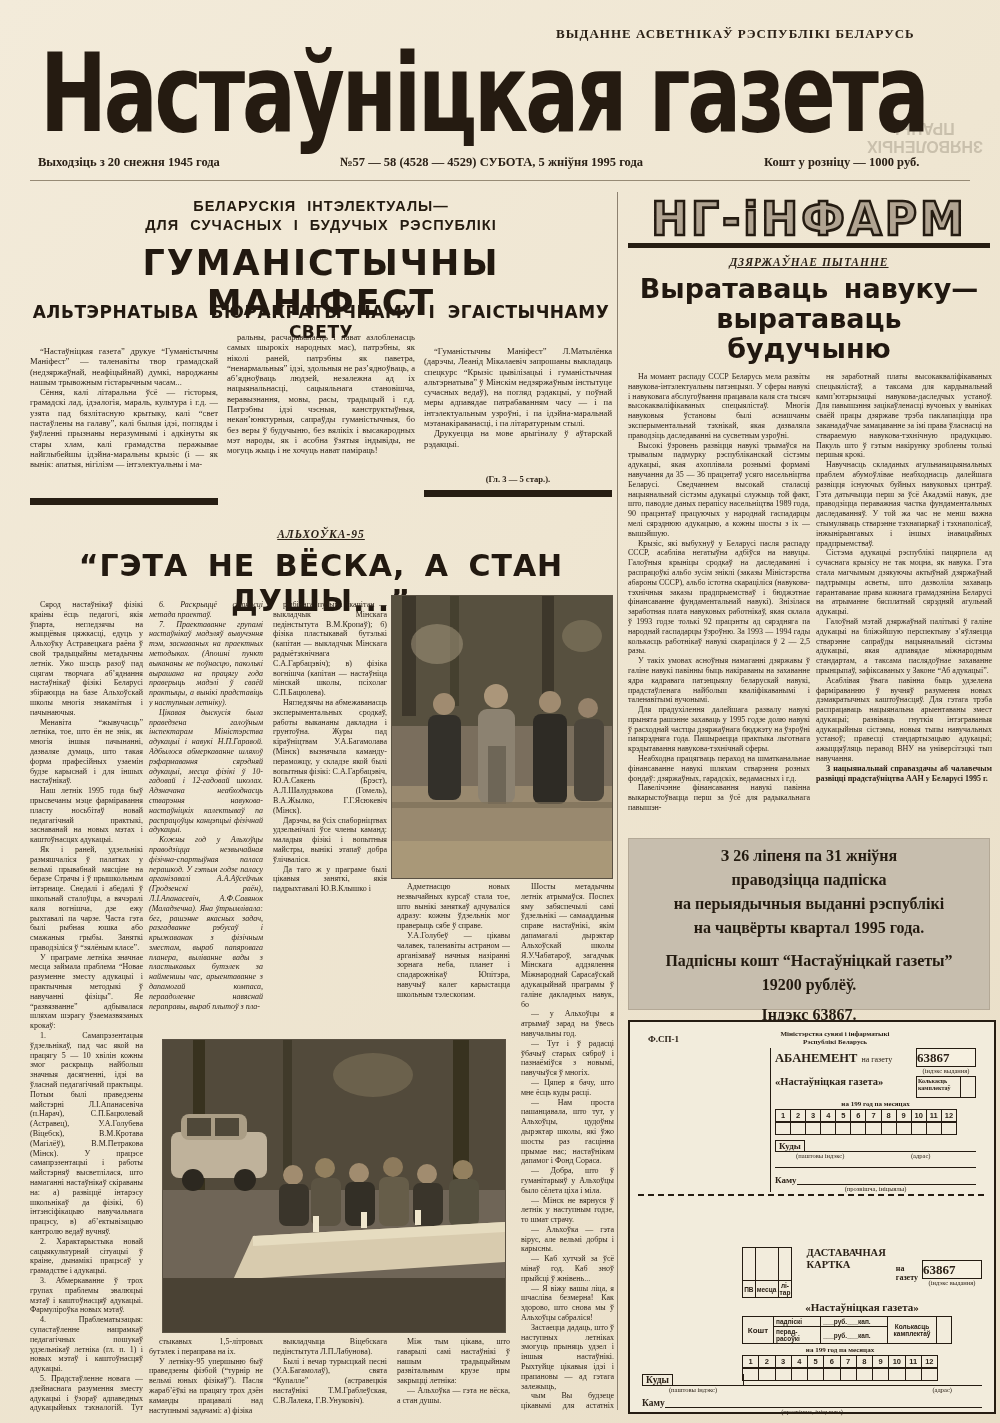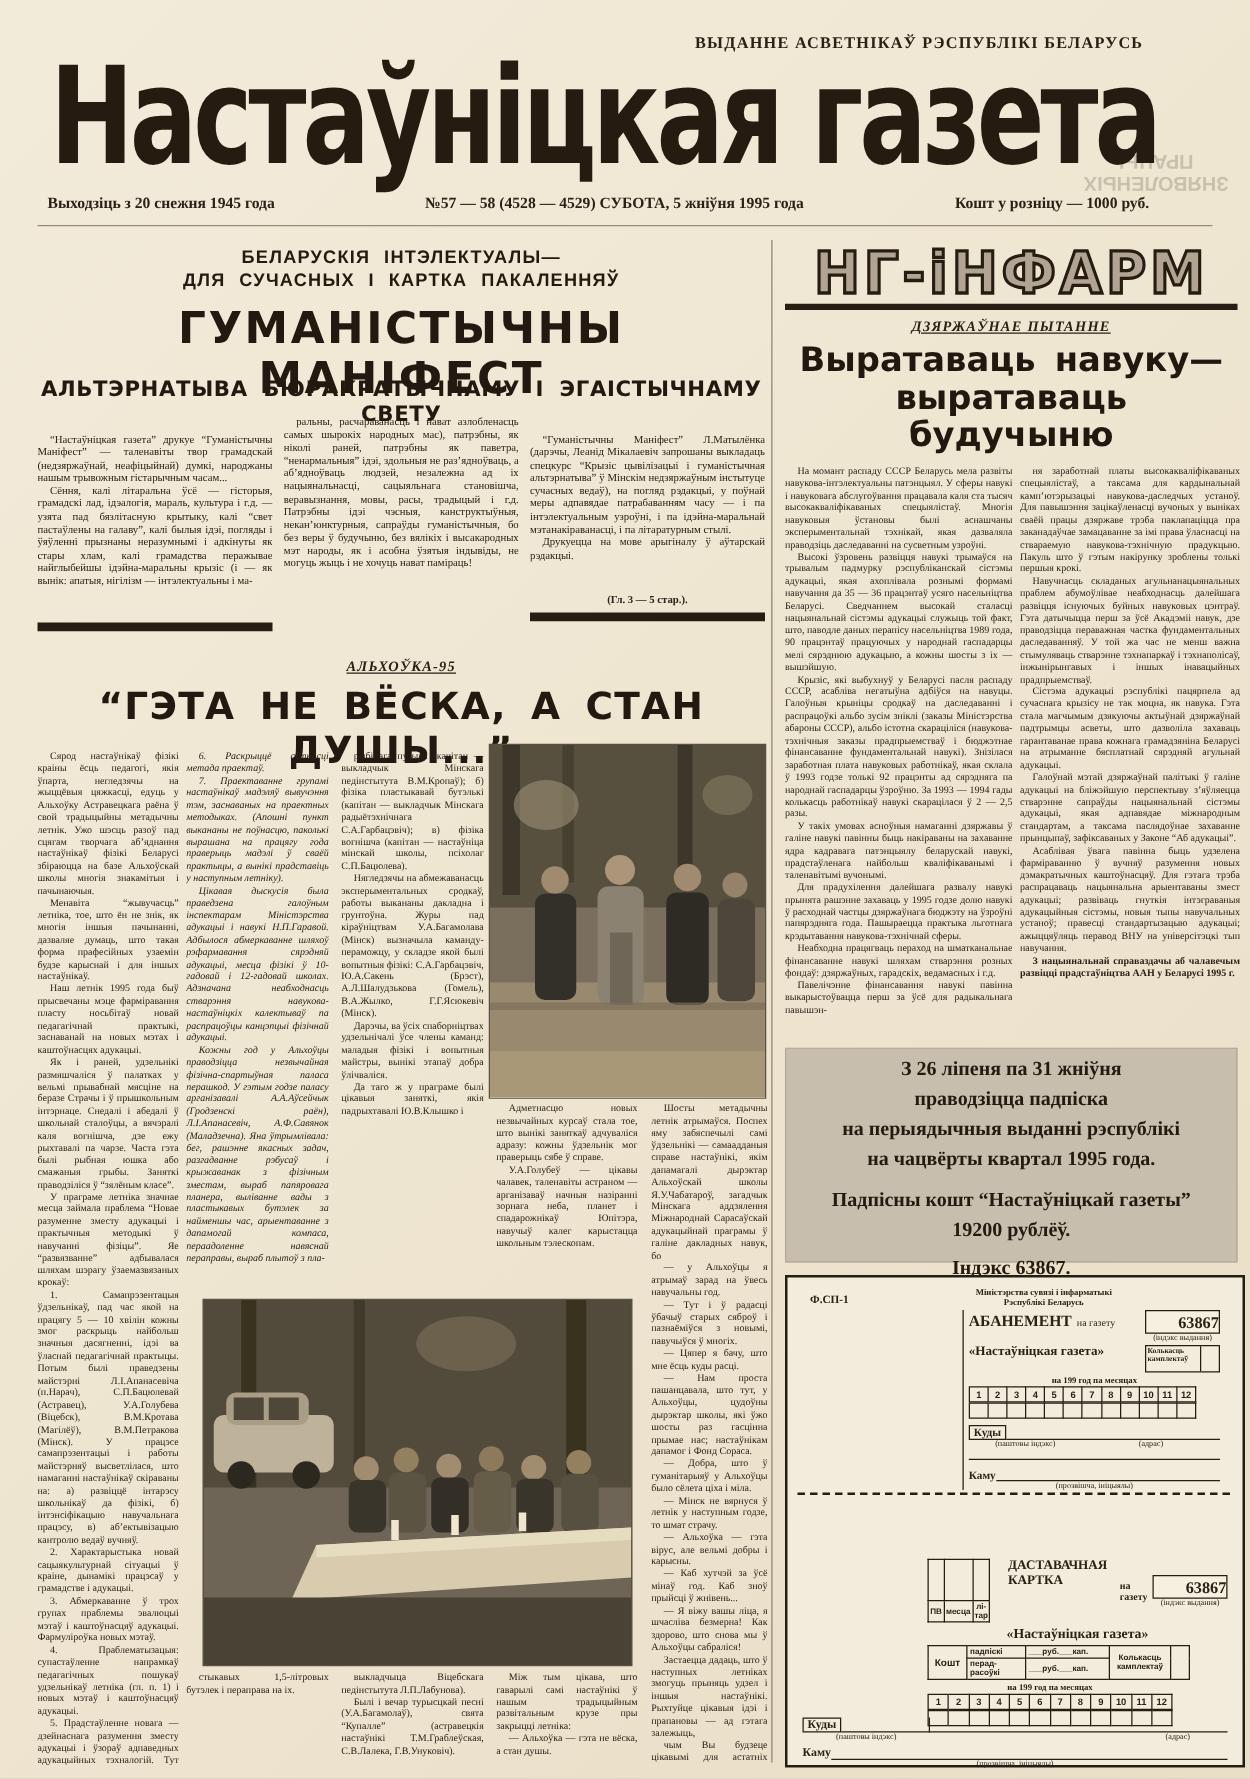--- a/index.html
+++ b/index.html
@@ -37,21 +37,21 @@
     text-align:center;line-height:1.12;color:#211810;word-spacing:6px;}
   .source{font-weight:bold;text-align:justify;}
   .graybox{background:#c7beae;box-shadow:0 0 0 1px #b3a896 inset;text-align:center;
     font-weight:bold;color:#241b10;}
   .graybox .l1{font-size:16px;line-height:1.5;}
   .graybox .price{font-size:16px;line-height:1.5;}
   .graybox .idx{font-size:16px;}
   .formbox{border:2px solid #251c12;background:#f2ecdc;font-family:"Liberation Serif",serif;}
   .f-small{font-size:7px;line-height:1.15;font-weight:bold;text-align:center;}
   .f-note{font-size:6.5px;text-align:center;}
-  .idxbox{border:1.5px solid #251c12;font-weight:bold;font-size:13px;text-align:right;background:#f6f0e0;}
+  .idxbox{border:1.5px solid #251c12;font-weight:bold;font-size:13px;text-align:left;background:#f6f0e0;}
   .cellgrid{display:flex;}
   .cellgrid span{flex:1;border:1px solid #251c12;border-left:none;height:11px;
     font:bold 7.5px "Liberation Sans",sans-serif;text-align:center;line-height:11px;}
   .cellgrid span:first-child{border-left:1px solid #251c12;}
   .blankcells span{color:transparent;}
   .photo{box-shadow:0 0 0 1px #5a5143;}
 </style>
 </head>
 <body>
 
@@ -64,21 +64,21 @@
   <div class="abs tagline" style="left:556px;top:26px;">ВЫДАННЕ АСВЕТНІКАЎ РЭСПУБЛІКІ БЕЛАРУСЬ</div>
   <div class="abs masthead" style="left:40px;top:40px;">Настаўніцкая газета</div>
   <div class="abs dateline" style="left:38px;top:155px;">Выходзіць з 20 снежня 1945 года</div>
   <div class="abs dateline" style="left:340px;top:155px;">№57 — 58 (4528 — 4529) СУБОТА, 5 жніўня 1995 года</div>
   <div class="abs dateline" style="left:764px;top:155px;">Кошт у розніцу — 1000 руб.</div>
   <div class="abs hr" style="left:30px;top:180px;width:940px;"></div>
   <div class="abs vr" style="left:617px;top:192px;height:1218px;"></div>
 
   <div class="abs kicker2" style="left:30px;top:197px;width:582px;">
     <div>БЕЛАРУСКІЯ ІНТЭЛЕКТУАЛЫ—</div>
-    <div>ДЛЯ СУЧАСНЫХ І КАРТКА ПАКАЛЕННЯЎ</div>
+    <div>ДЛЯ СУЧАСНЫХ І БУДУЧЫХ РЭСПУБЛІКІ</div>
   </div>
   <div class="abs h1 title-manifest" style="left:30px;top:243px;width:582px;">ГУМАНІСТЫЧНЫ МАНІФЕСТ</div>
   <div class="abs h1 subtitle-manifest" style="left:30px;top:302px;width:582px;">АЛЬТЭРНАТЫВА БЮРАКРАТЫЧНАМУ І ЭГАІСТЫЧНАМУ СВЕТУ</div>
 
   <div class="abs col b9" style="left:30px;top:346px;width:188px;height:148px;">
       <p>“Настаўніцкая газета” друкуе “Гуманістычны Маніфест” — таленавіты твор грамадскай (недзяржаўнай, неафіцыйнай) думкі, народжаны нашым трывожным гістарычным часам...</p>
       <p>Сёння, калі літаральна ўсё — гісторыя, грамадскі лад, ідэалогія, мараль, культура і г.д. — узята пад бязлітасную крытыку, калі “свет пастаўлены на галаву”, калі былыя ідэі, погляды і ўяўленні прызнаны неразумнымі і адкінуты як стары хлам, калі грамадства перажывае найглыбейшы ідэйна-маральны крызіс (і — як вынік: апатыя, нігілізм — інтэлектуальны і ма-</p>
     </div>
   <div class="abs col b9" style="left:227px;top:332px;width:188px;height:150px;">
       <p>ральны, расчараванасць і нават азлобленасць самых шырокіх народных мас), патрэбны, як ніколі раней, патрэбны як паветра, “ненармальныя” ідэі, здольныя не раз’ядноўваць, а аб’ядноўваць людзей, незалежна ад іх нацыянальнасці, сацыяльнага становішча, веравызнання, мовы, расы, традыцый і г.д. Патрэбны ідэі чэсныя, канструктыўныя, некан’юнктурныя, сапраўды гуманістычныя, бо без веры ў будучыню, без вялікіх і высакародных мэт народы, як і асобна ўзятыя індывіды, не могуць жыць і не хочуць нават паміраць!</p>
@@ -134,20 +134,21 @@
         <p>— Альхоўка — гэта вірус, але вельмі добры і карысны.</p>
         <p>— Каб хутчэй за ўсё мінаў год. Каб зноў прыйсці ў жнівень...</p>
         <p>— Я віжу вашы ліца, я шчасліва безмерна! Как здорово, што снова мы ў Альхоўцы сабраліся!</p>
         <p>Застаецца дадаць, што ў наступных летніках змогуць прыняць удзел і іншыя настаўнікі. Рыхтуйце цікавыя ідэі і прапановы — ад гэтага залежыць,</p>
         <p>чым Вы будзеце цікавымі для астатніх удзельнікаў летніка.</p>
       </div>
 
   </div>
   <div class="abs col b8" style="left:149px;top:1337px;width:114px;height:80px;">
       <p>стыкавых 1,5-літровых бутэлек і пераправа на іх.</p>
+      <p>У летніку-95 упершыню быў праведзены фізбой (“турнір не вельмі юных фізікаў”). Пасля жараб’ёўкі на працягу трох дзён каманды працавалі над наступнымі задачамі: а) фізіка</p>
     </div>
   <div class="abs col b8" style="left:273px;top:1337px;width:114px;height:80px;">
       <p>выкладчыца Віцебскага педінстытута Л.П.Лабунова).</p>
       <p>Былі і вечар турысцкай песні (У.А.Багамолаў), свята “Купалле” (астравецкія настаўнікі Т.М.Граблеўская, С.В.Лалека, Г.В.Унуковіч).</p>
     </div>
   <div class="abs col b8" style="left:397px;top:1337px;width:113px;height:80px;">
       <p>Між тым цікава, што гаварылі самі настаўнікі ў нашым традыцыйным развітальным крузе пры закрыцці летніка:</p>
       <p>— Альхоўка — гэта не вёска, а стан душы.</p>
     </div>
 

